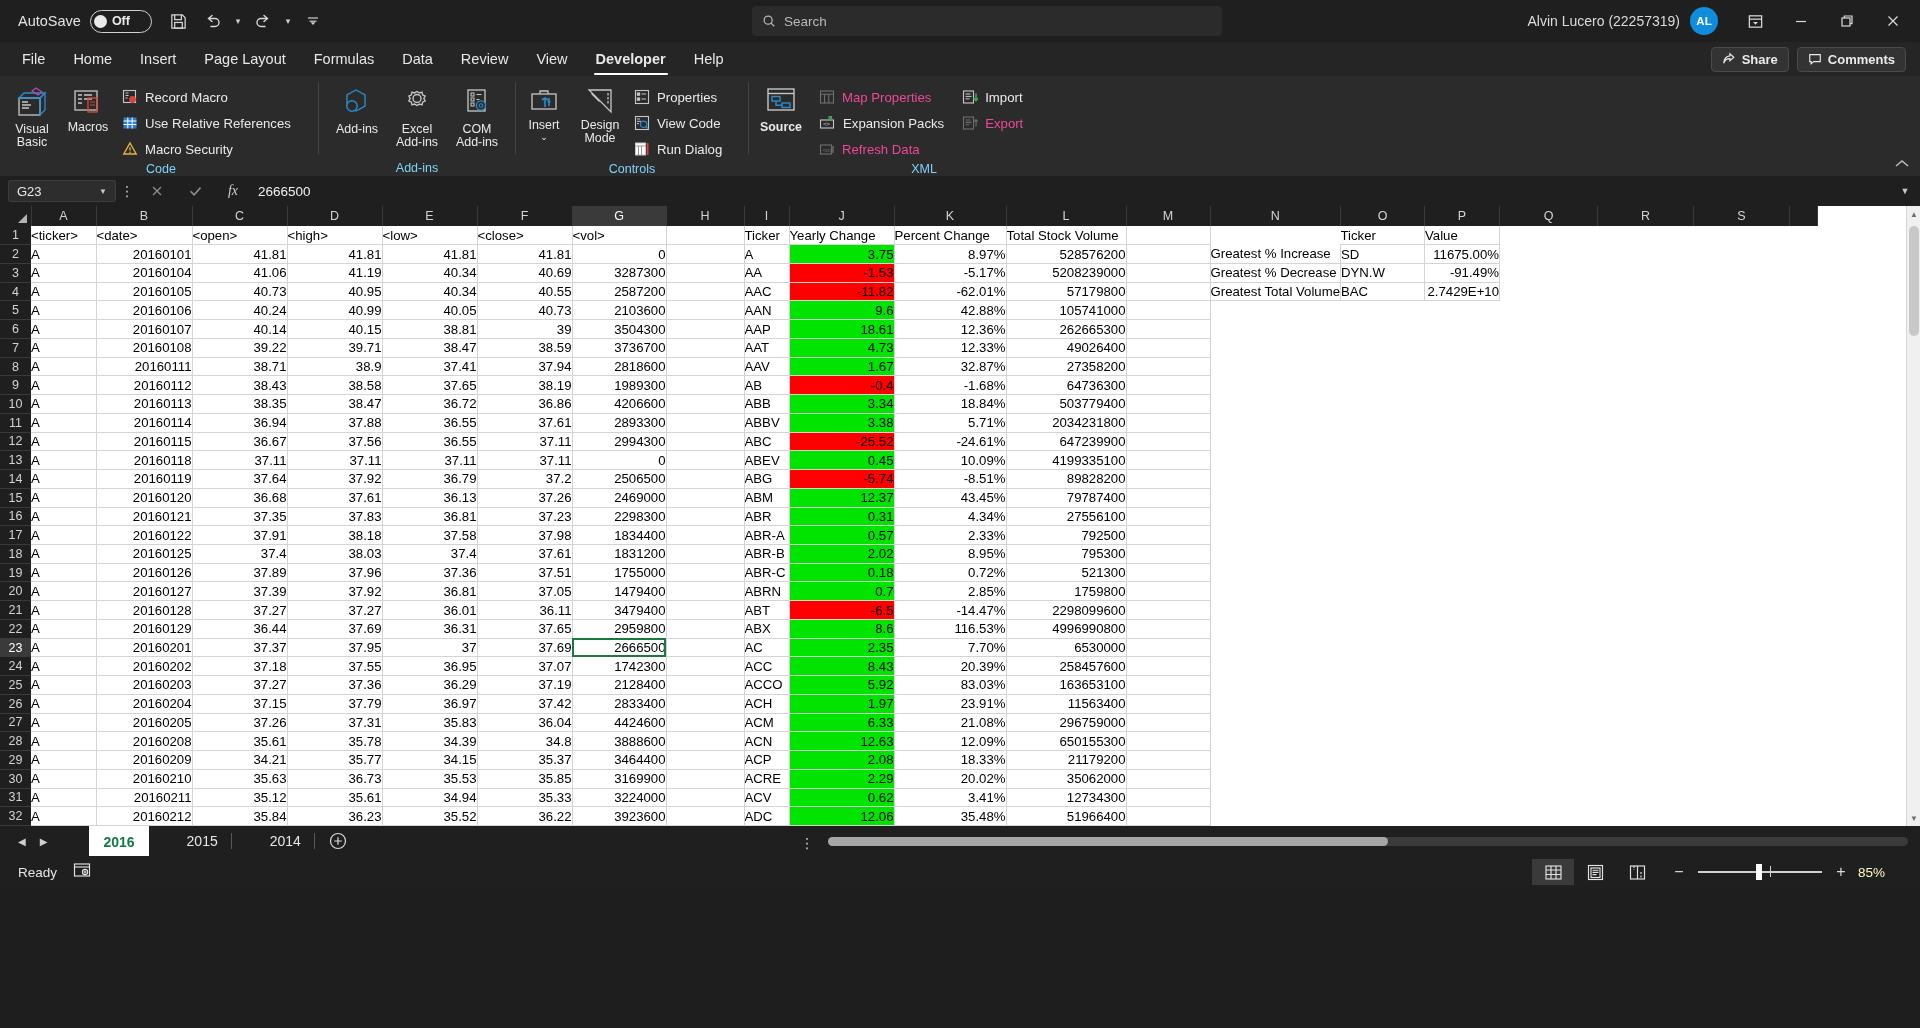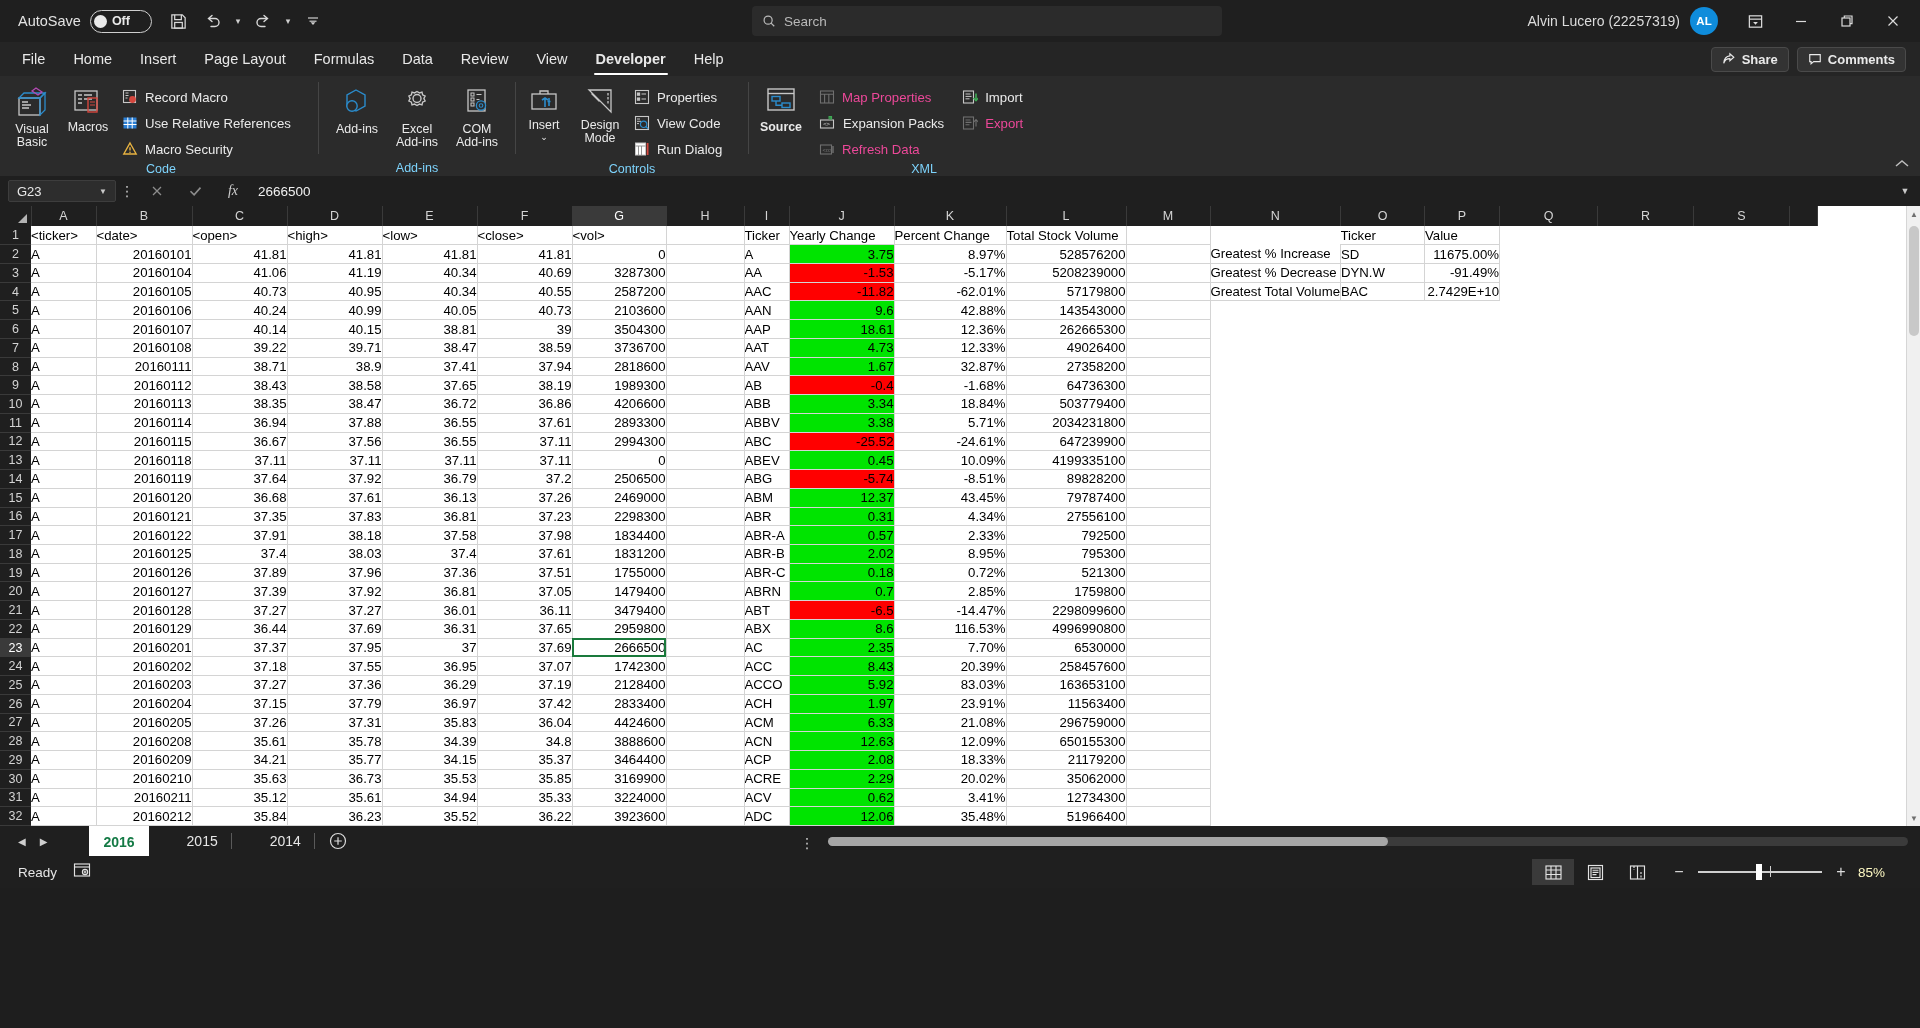--- a/index.html
+++ b/index.html
@@ -765,21 +765,21 @@
               <td class="cell num">20160106</td>
               <td class="cell num">40.24</td>
               <td class="cell num">40.99</td>
               <td class="cell num">40.05</td>
               <td class="cell num">40.73</td>
               <td class="cell num">2103600</td>
               <td class="cell blank"></td>
               <td class="cell txt">AAN</td>
               <td class="cell num pos">9.6</td>
               <td class="cell num">42.88%</td>
-              <td class="cell num">143543000</td>
+              <td class="cell num">105741000</td>
               <td class="cell blank"></td>
               <td class="cell nogrid"></td>
               <td class="cell nogrid"></td>
               <td class="cell nogrid"></td>
               <td class="cell nogrid"></td>
               <td class="cell nogrid"></td>
               <td class="cell nogrid"></td>
               <td class="cell nogrid"></td>
             </tr>
             <tr>

